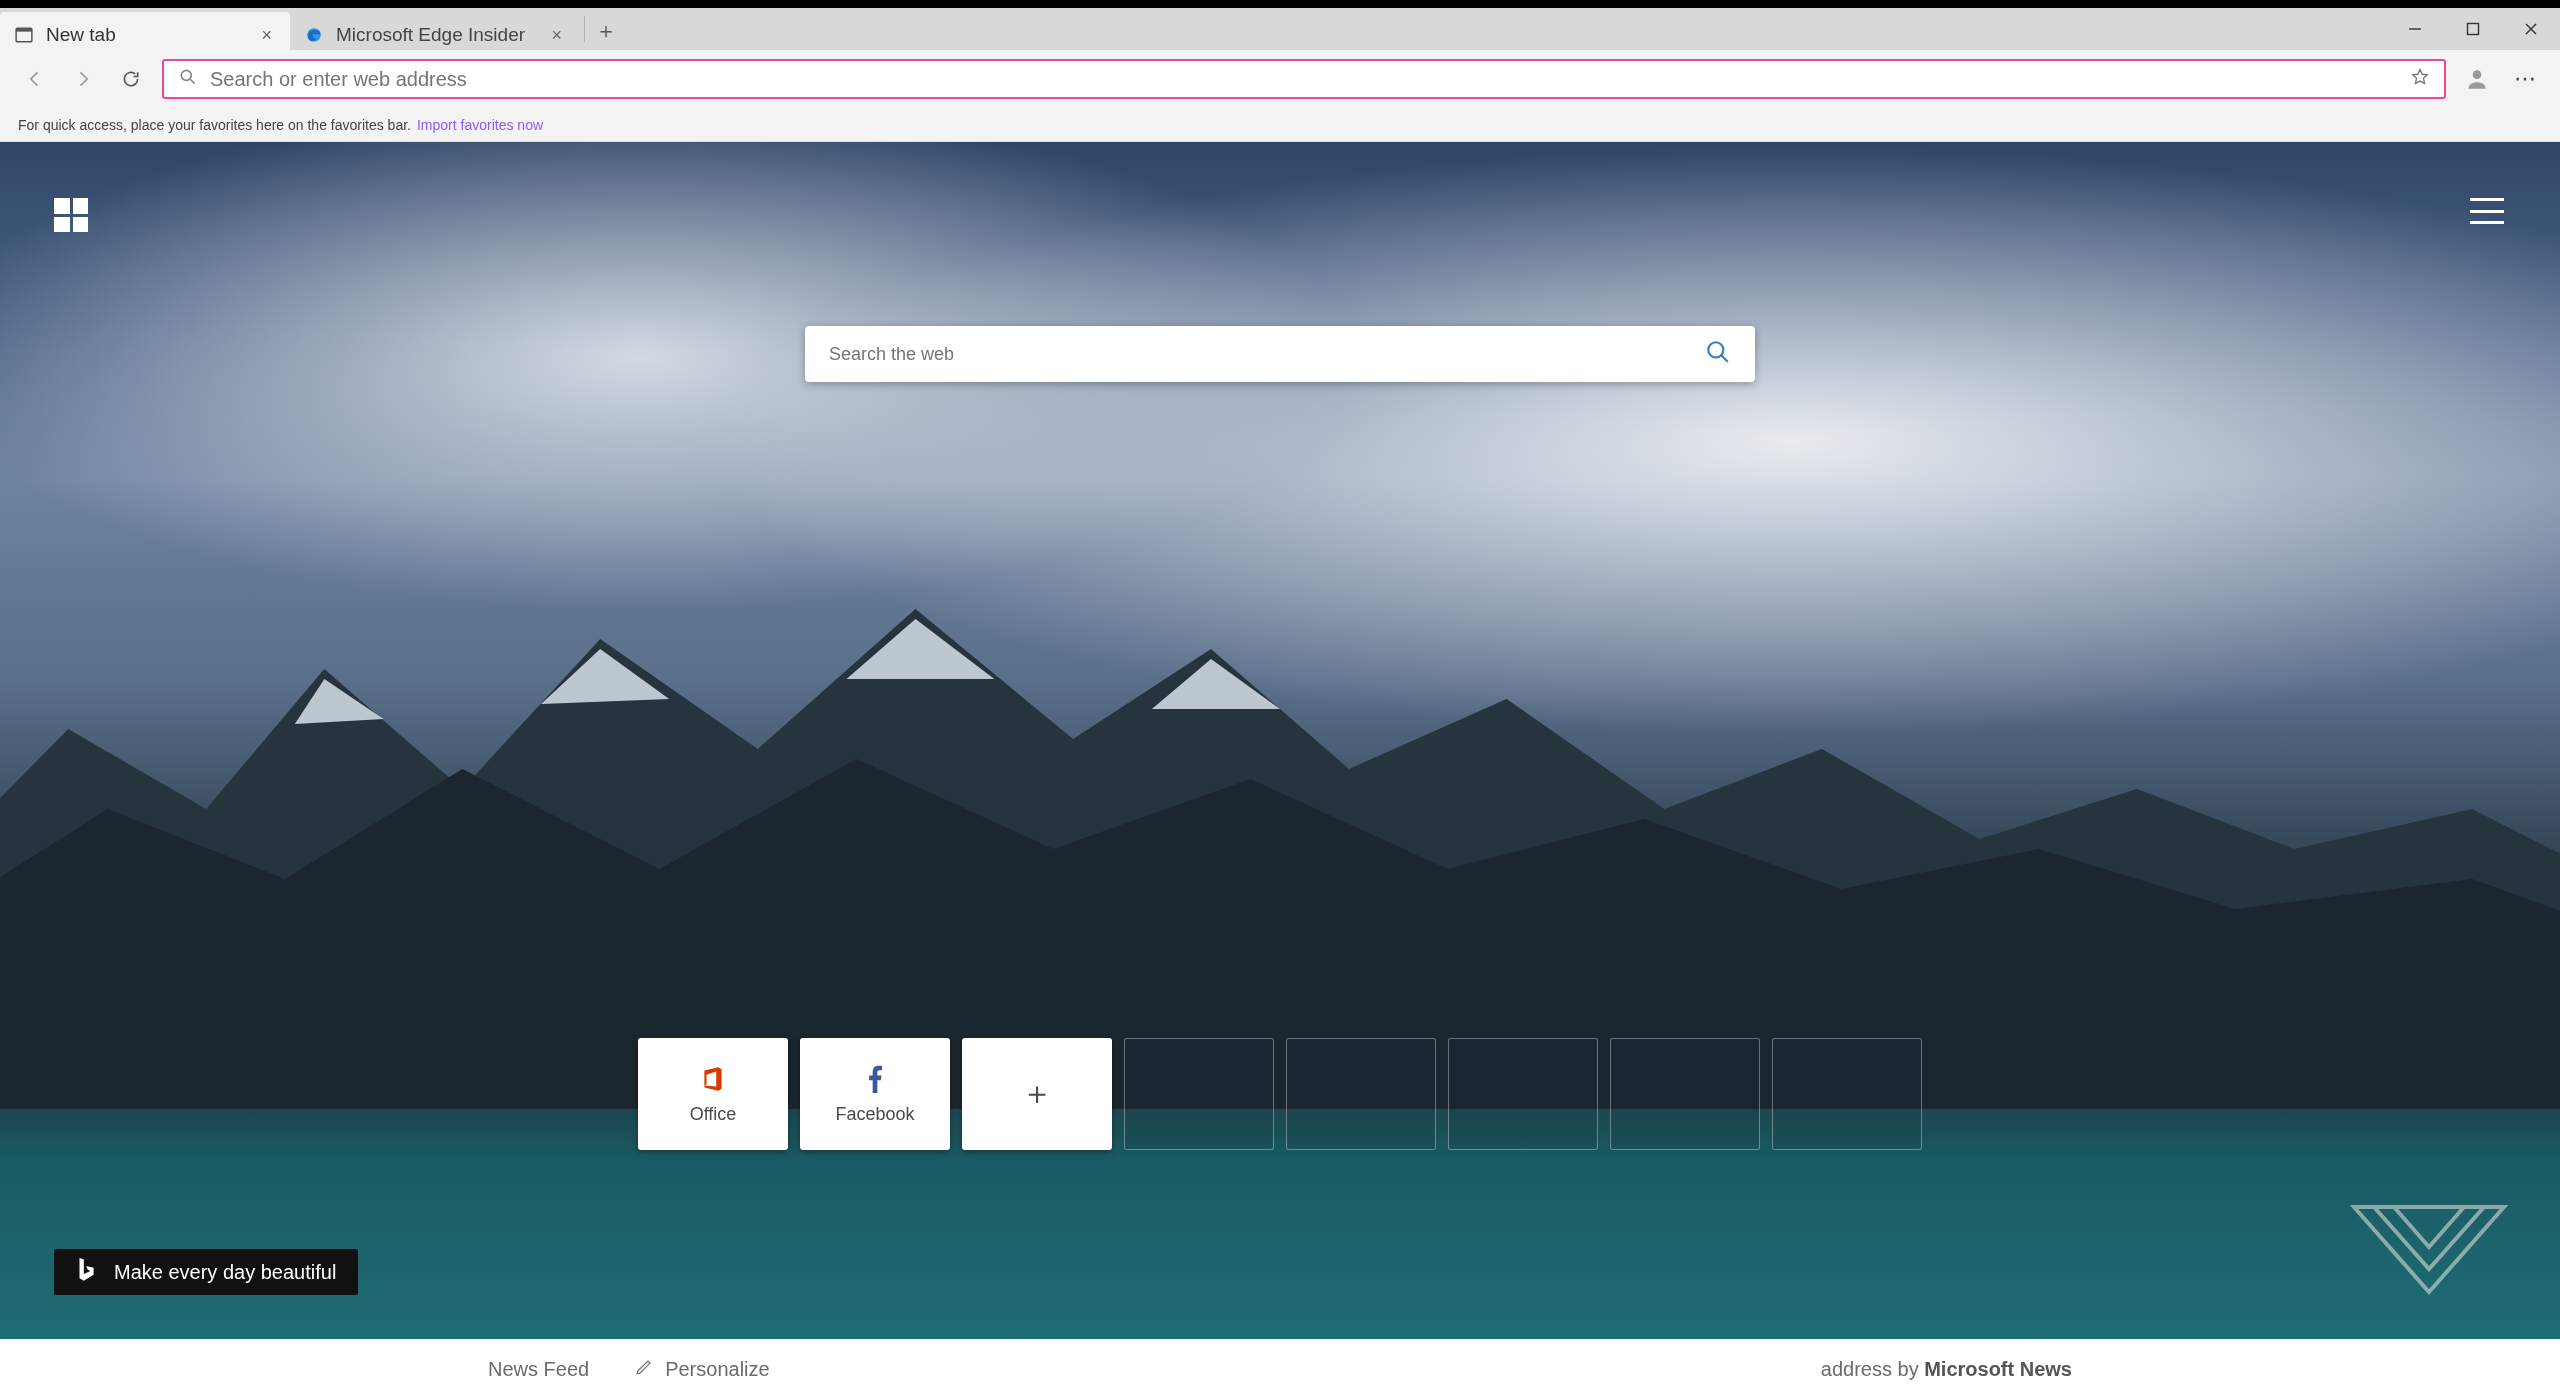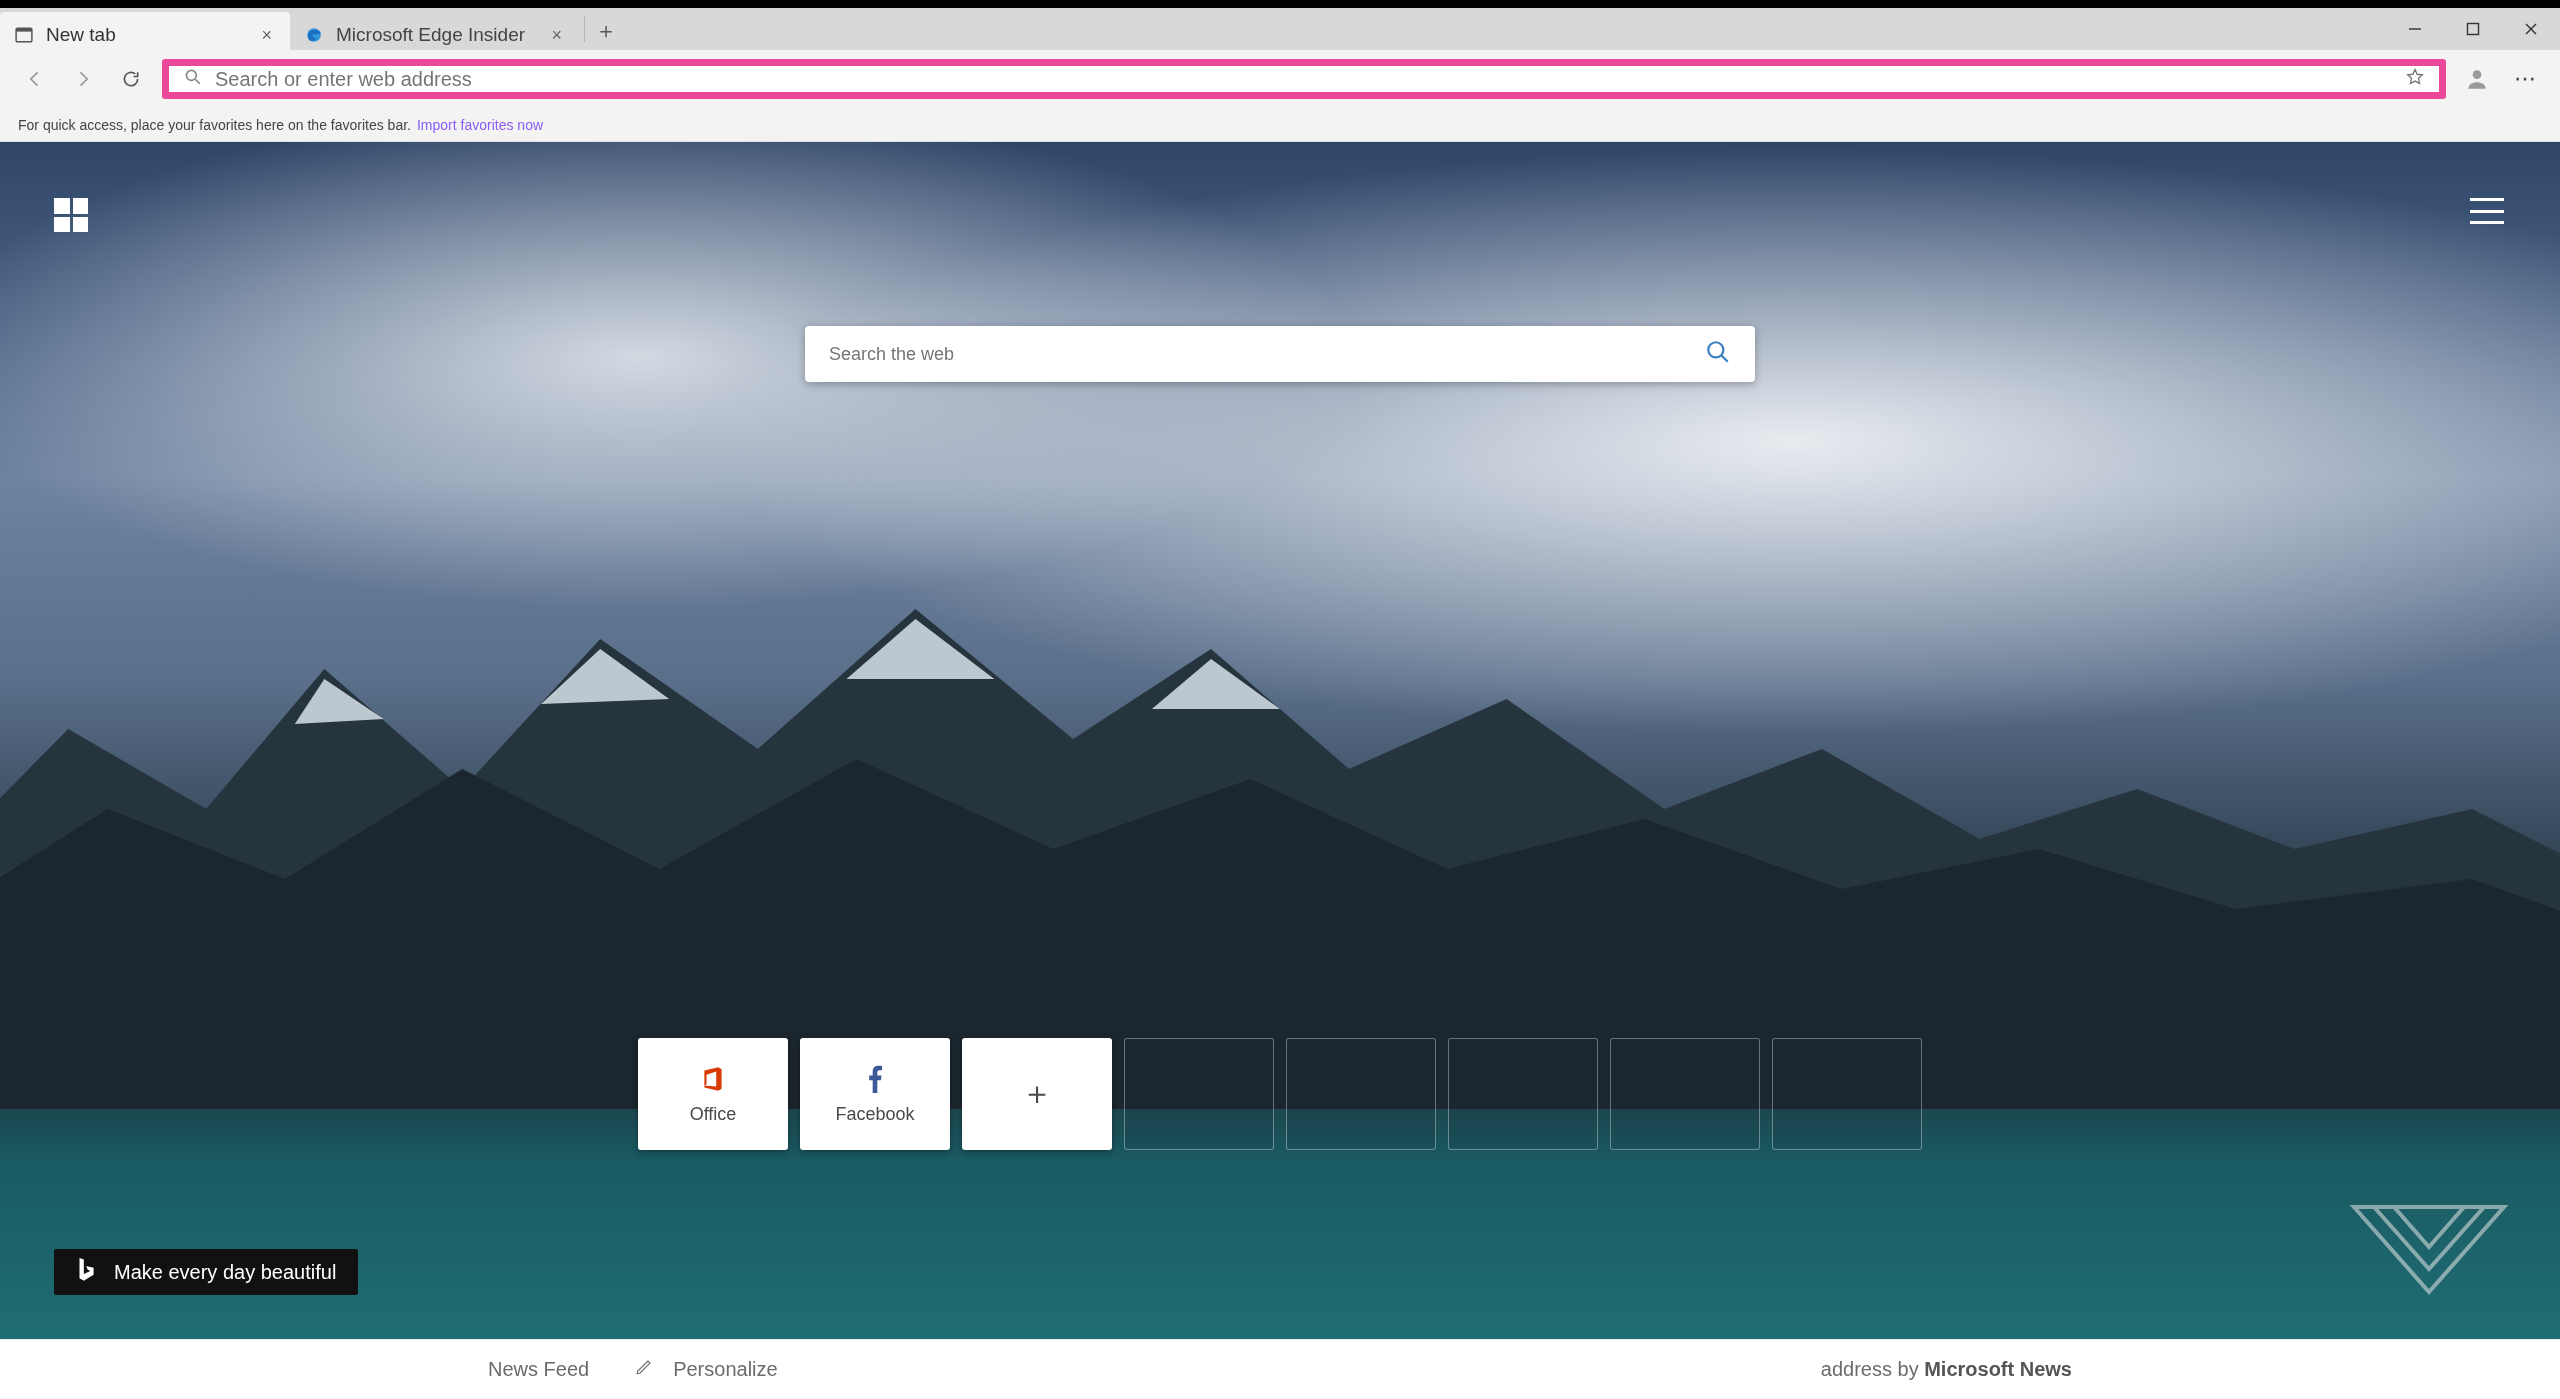--- a/index.html
+++ b/index.html
@@ -78,21 +78,21 @@
 .nav-btn {
   width:34px; height:34px;
   display:flex; align-items:center; justify-content:center;
   color:#9a9a9a;
 }
 .nav-btn.enabled { color:#555; }
 .addrbar {
   flex:1;
   height:40px;
   background:#fff;
-  border:7px solid #ec4899;
+  border:2px solid #ec4899;
   border-radius:3px;
   display:flex;
   align-items:center;
   padding:0 14px;
   gap:12px;
 }
 .addrbar input {
   flex:1;
   border:none; outline:none;
   font-size:20px;
@@ -220,21 +220,21 @@
 
 .bottombar {
   height:60px;
   background:#fff;
   display:flex; align-items:center;
   padding:0 48px;
   font-size:20px; color:#6b6b6b;
   border-top:1px solid #eee;
 }
 .bottombar .newsfeed { margin-left:440px; }
-.bottombar .personalize { margin-left:46px; display:flex; align-items:center; gap:20px; }
+.bottombar .personalize { margin-left:46px; display:flex; align-items:center; gap:12px; }
 .bottombar .powered { margin-left:auto; margin-right:440px; }
 .bottombar .powered b { font-weight:600; color:#555; }
 
 
 .svg-icon { width:20px; height:20px; }
 </style>
 </head>
 <body>
 
 <div class="top-black"></div>

